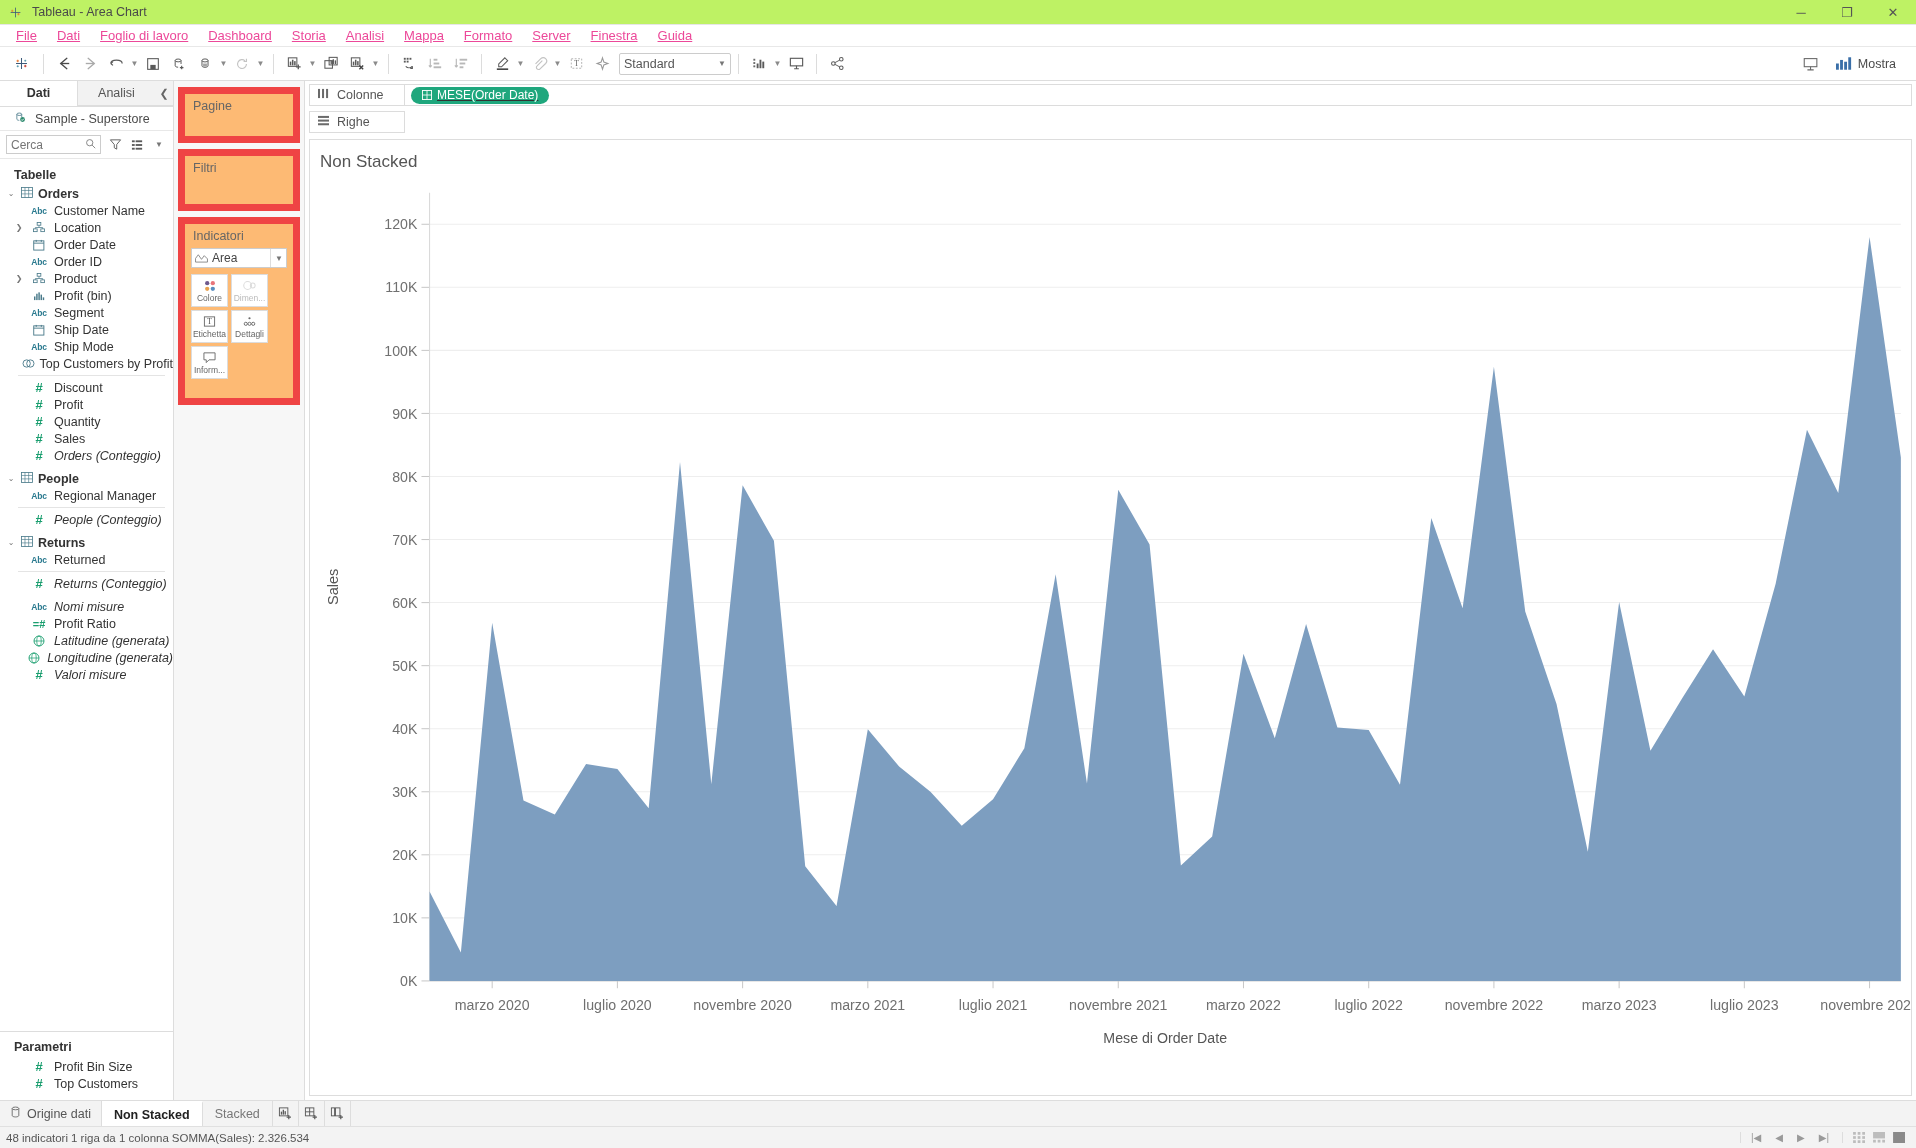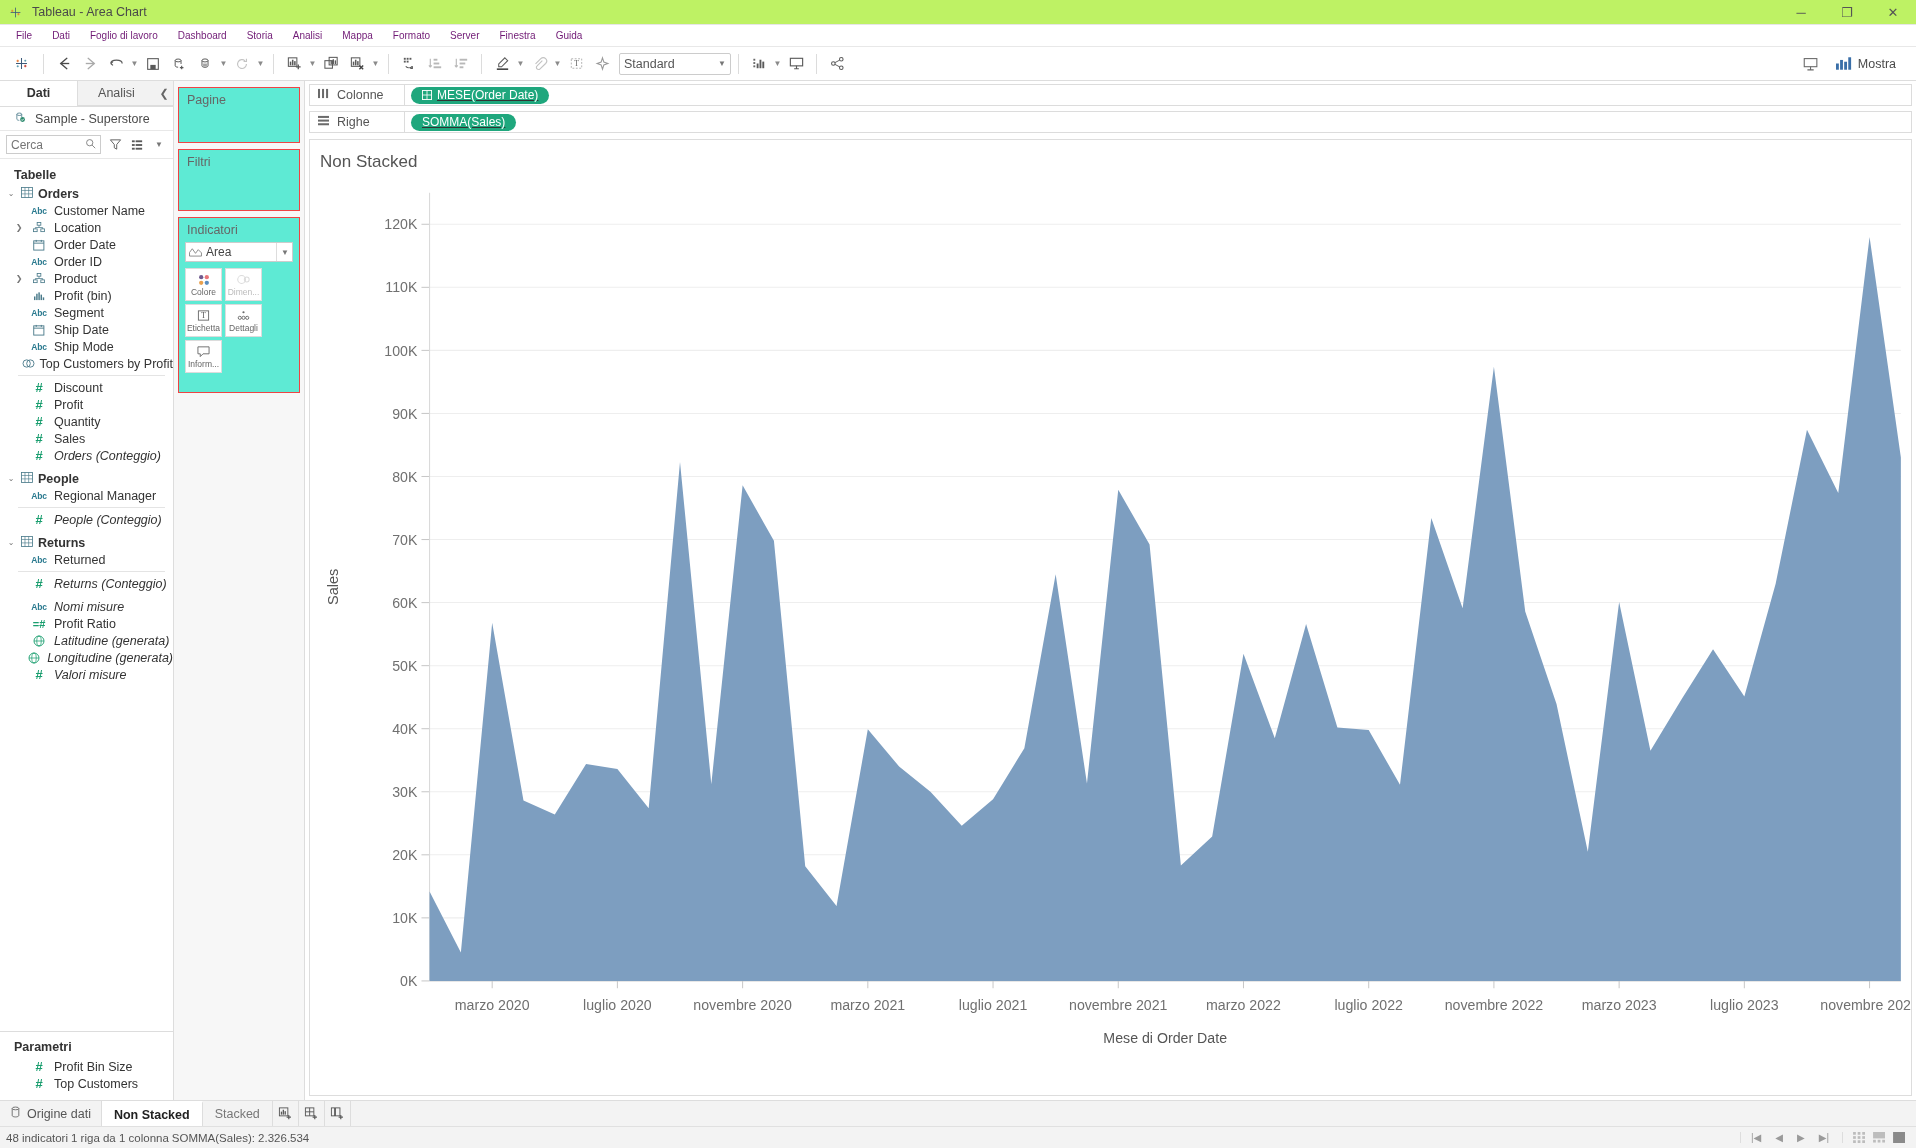--- a/index.html
+++ b/index.html
@@ -22,21 +22,21 @@
   .win-btn {
     width: 46px; height: 24px; display:flex; align-items:center; justify-content:center;
     color:#555; font-size: 13px;
   }
 
   
   .menubar {
     height: 22px; display:flex; align-items:center; background:#fff;
     border-bottom:1px solid #e8e8e8; flex:0 0 22px; padding-left: 6px;
   }
-  .menu-item { padding: 0 10px; font-size: 10px; color:#701a75; line-height:22px; cursor:default; }
+  .menu-item { padding: 0 10px; font-size: 13px; color:#ec4899; line-height:22px; cursor:default;text-decoration:underline; }
 
   
   .toolbar {
     height: 34px; background:#fff; border-bottom:1px solid #ddd; display:flex;
     align-items:center; flex:0 0 34px; padding: 0 6px;
   }
   .tool { width:26px; height:26px; display:flex; align-items:center; justify-content:center; color:#5a5a5a; }
   .tool.logo { width: 30px; }
   .caret { width:11px; height:26px; display:flex; align-items:center; justify-content:center; color:#8a8a8a; font-size:8px; }
   .tsep { width:1px; height:20px; background:#dcdcdc; margin: 0 7px; }
@@ -88,21 +88,21 @@
   .hashm { font-size:13px; color:#1a9e6f; font-weight:bold; }
   .divider-line { height:1px; background:#e4e4e4; margin: 3px 8px 3px 18px; }
   .params { border-top:1px solid #ddd; padding: 5px 0 8px 0; }
   .param-title { font-size:12.5px; font-weight:bold; color:#333; padding: 3px 0 4px 14px; }
 
   
   .cardcol {
     width: 131px; flex:0 0 131px; background:#f7f7f7; border-right:1px solid #ddd;
     padding: 6px 4px; display:flex; flex-direction:column; gap:6px;
   }
-  .card { border:1px solid #ef4444; background:#5eead4; }
+  .card { border:7px solid #ef4444; background:#fdba74; }
   .card-hdr { font-size:12.5px; color:#666; padding: 5px 6px 3px 8px; }
   .card.pages { height: 56px; }
   .card.filters { height: 62px; }
   .card.marks { flex: 0 0 auto; padding-bottom:19px; }
   .mark-select {
     margin: 2px 6px 6px 6px; height:20px; border:1px solid #ccc; background:#fff;
     display:flex; align-items:center; padding:0 3px; gap:4px;
   }
   .mark-select .mlbl { flex:1; font-size:12px; color:#444; }
   .mark-select .marrow { font-size:8px; color:#777; border-left:1px solid #ddd; padding-left:4px; height:100%; display:flex; align-items:center;}
@@ -809,25 +809,20 @@
           <span>
             <svg width="13" height="11" viewBox="0 0 14 12">
                 <g fill="#6a6a6a">
                   <rect x="1" y="1" width="12" height="2.2"></rect>
                   <rect x="1" y="5" width="12" height="2.2"></rect>
                   <rect x="1" y="9" width="12" height="2.2"></rect>
                 </g>
               </svg>
           </span>
           <span>Righe</span>
-        </div>
-        <div class="shelf-drop">
-          <span class="pill">
-            <span>SOMMA(Sales)</span>
-          </span>
         </div>
       </div>
 
       <div class="canvas">
         <div class="viz-title">Non Stacked</div>
         <div class="plot-wrap">
           <svg id="chart-svg" viewBox="0 0 1580 890" preserveAspectRatio="none">
               <line x1="118" y1="780" x2="1570" y2="780" stroke="#d0d0d0" stroke-width="1"></line>
               <text x="106" y="785" text-anchor="end" font-size="14" fill="#707070" font-family="&quot;Liberation Sans&quot;, sans-serif">0K</text>
               <line x1="110" y1="780" x2="118" y2="780" stroke="#c8c8c8" stroke-width="1"></line>

